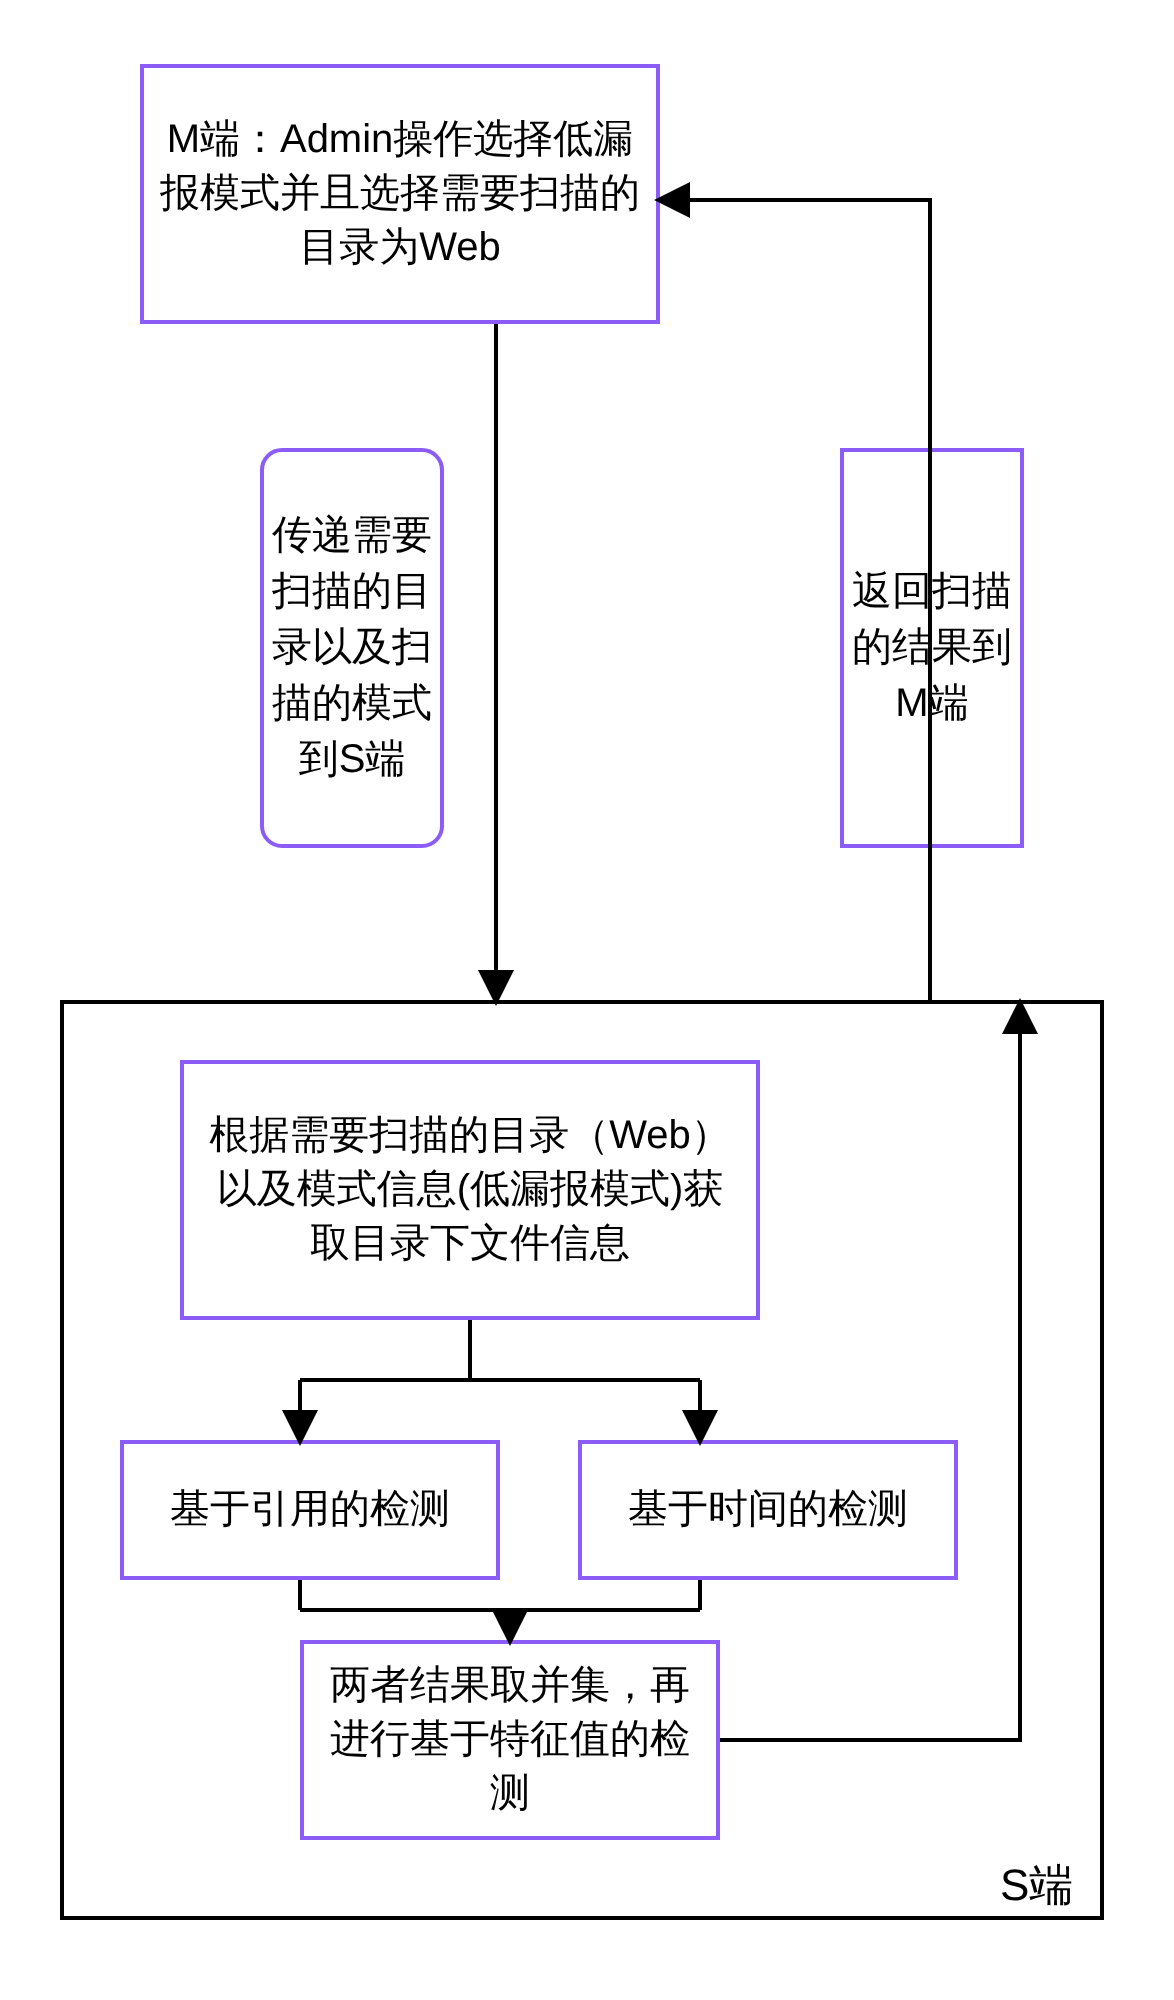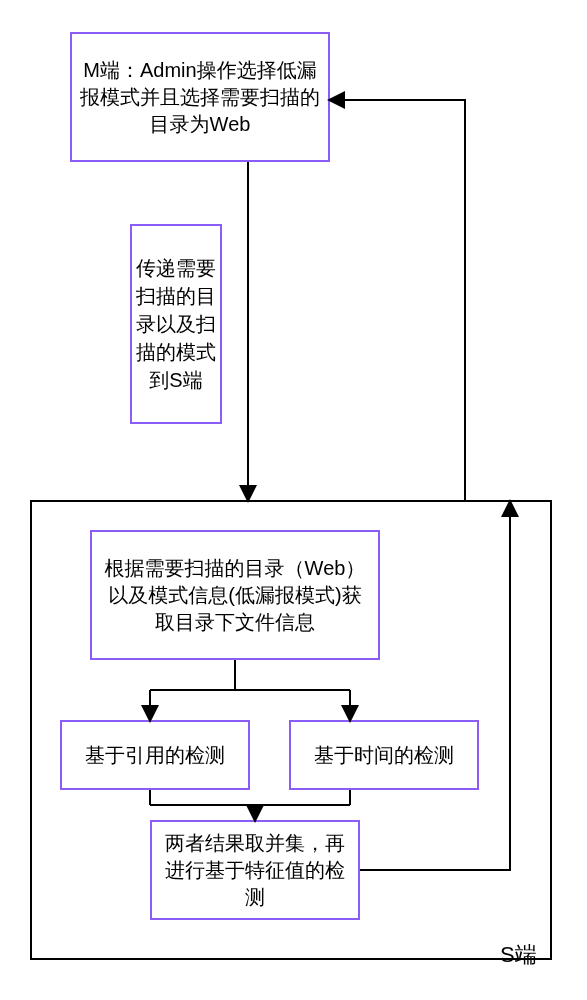--- a/index.html
+++ b/index.html
@@ -50,27 +50,30 @@
 </style>
 </head>
 <body>
 
 <div class="canvas">
 
   <div class="box" style="left:70px; top:32px; width:260px; height:130px;">
     <span>M端：Admin操作选择低漏报模式并且选择需要扫描的目录为Web</span>
   </div>
 
-  <div class="box narrow" style="left:130px; top:224px; width:92px; height:200px;">
+  <div class="box narrow" style="left:130px; top:224px; width:92px; height:200px;border-radius:11px;">
     <span>传递需要扫描的目录以及扫描的模式到S端</span>
   </div>
 
+  <div class="box narrow" style="left:420px; top:224px; width:92px; height:200px;">
+    <span>返回扫描的结果到M端</span>
+  </div>
 
   <div class="big-frame" style="left:30px; top:500px; width:522px; height:460px;"></div>
-  <div class="label" style="left:500px; top:928px;margin-top:12px;">
+  <div class="label" style="left:500px; top:928px;">
     <span>S端</span>
   </div>
 
   <div class="box" style="left:60px; top:720px; width:190px; height:70px;">
     <span>基于引用的检测</span>
   </div>
 
   <div class="box" style="left:90px; top:530px; width:290px; height:130px;">
     <span>根据需要扫描的目录（Web）以及模式信息(低漏报模式)获取目录下文件信息</span>
   </div>

